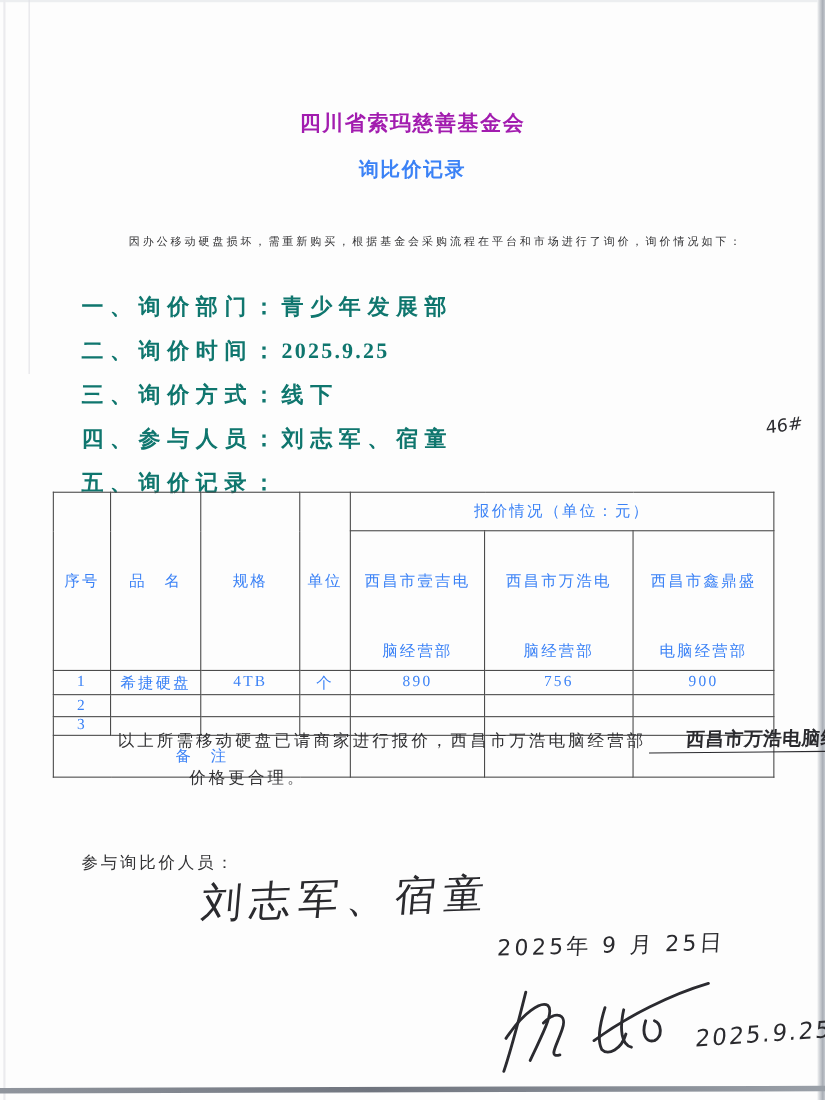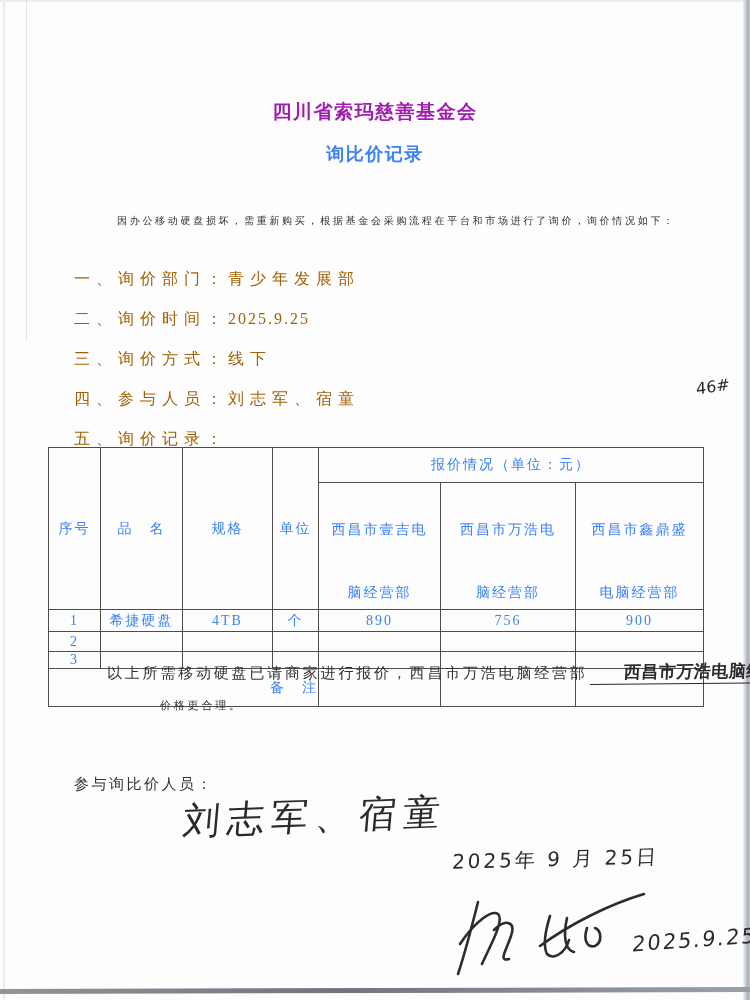--- a/index.html
+++ b/index.html
@@ -23,45 +23,45 @@
   .edge-bottom{position:absolute;top:988px;left:0;width:100%;height:5px;
     background:linear-gradient(to right,#90959d,#6f747e 45%,#9aa0a8);transform:rotate(-0.15deg);}
   
   .doc-title{position:absolute;top:99px;left:0;width:100%;text-align:center;
     font-size:19px;font-weight:bold;letter-spacing:1.5px;color:#a21caf;}
   .doc-subtitle{position:absolute;top:142px;left:0;width:100%;text-align:center;
     font-size:18px;font-weight:bold;letter-spacing:1.5px;color:#3b82f6;}
   .intro{position:absolute;top:192px;left:84px;width:600px;
     font-size:10px;line-height:37px;letter-spacing:2.7px;text-align:justify;text-indent:33px;}
   .list{position:absolute;top:270px;left:74px;}
-  .list-item{font-size:16px;font-weight:normal;letter-spacing:6px;line-height:18px;
-    margin-bottom:22px;color:#a16207;white-space:nowrap;}
+  .list-item{font-size:20px;font-weight:bold;letter-spacing:6px;line-height:18px;
+    margin-bottom:22px;color:#0f766e;white-space:nowrap;}
   .list-item .num-val{letter-spacing:2px;}
   .annotation-46{position:absolute;top:377px;left:696px;font-size:16px;color:#55555a;
     font-family:"DejaVu Sans",sans-serif;transform:rotate(-8deg) skewX(-6deg);}
   
   table.quote{position:absolute;top:447px;left:48px;border-collapse:collapse;table-layout:fixed;}
   table.quote td{border:1px solid var(--table_border);text-align:center;vertical-align:middle;
     font-size:14px;letter-spacing:2px;color:#3b82f6;padding:0;overflow:hidden;}
   td.group-hdr{height:34px;font-size:15px;letter-spacing:3px;}
   td.vendor-cell{height:74px;}
   td.vendor-cell span{display:block;line-height:32px;margin-top:31px;}
   tr.r1 td{height:21px;}
   tr.r2 td{height:19px;}
   tr.r3 td{height:16px;}
-  tr.remark td{height:37px;text-align:right;}
+  tr.remark td{height:37px;}
   td.remark-label{letter-spacing:6px;font-size:15px;}
   
   .conclusion-l1{position:absolute;top:661px;left:74px;font-size:15px;letter-spacing:2.8px;
     white-space:nowrap;text-indent:33px;}
   .hw{font-family:"DejaVu Sans",sans-serif;color:var(--ink);}
   .hw-vendor{display:inline-block;font-size:17px;font-weight:bold;letter-spacing:0.5px;
     border-bottom:1.5px solid #2a2a2e;transform:skewX(-4deg) rotate(-0.5deg);
     transform-origin:left bottom;margin-left:2px;}
-  .conclusion-l2{position:absolute;top:698px;left:160px;font-size:11px;letter-spacing:2.8px;}
+  .conclusion-l2{position:absolute;top:698px;left:172px;font-size:15px;letter-spacing:2.8px;}
   
   .participants-label{position:absolute;top:775px;left:74px;font-size:15px;letter-spacing:2.5px;}
   .sig-names{position:absolute;top:792px;left:183px;font-size:37px;letter-spacing:7px;
     transform:rotate(-2deg) skewX(-7deg);white-space:nowrap;}
   .sig-date{position:absolute;top:846px;left:452px;font-size:20px;letter-spacing:3px;
     transform:rotate(-1.5deg) skewX(-5deg);white-space:nowrap;}
   .approval-scrawl{position:absolute;top:888px;left:448px;}
   .approval-scrawl path{fill:none;stroke:#2b2b30;stroke-width:2.6;stroke-linecap:round;}
   .approval-date{position:absolute;top:928px;left:632px;font-size:21px;letter-spacing:2px;
     transform:rotate(-4deg) skewX(-9deg);white-space:nowrap;}

